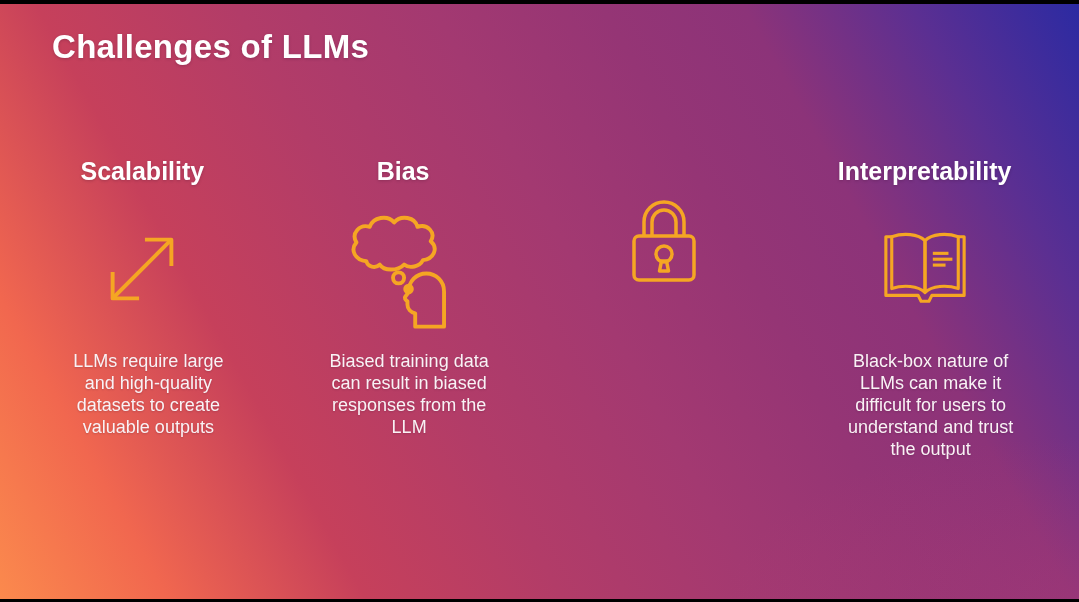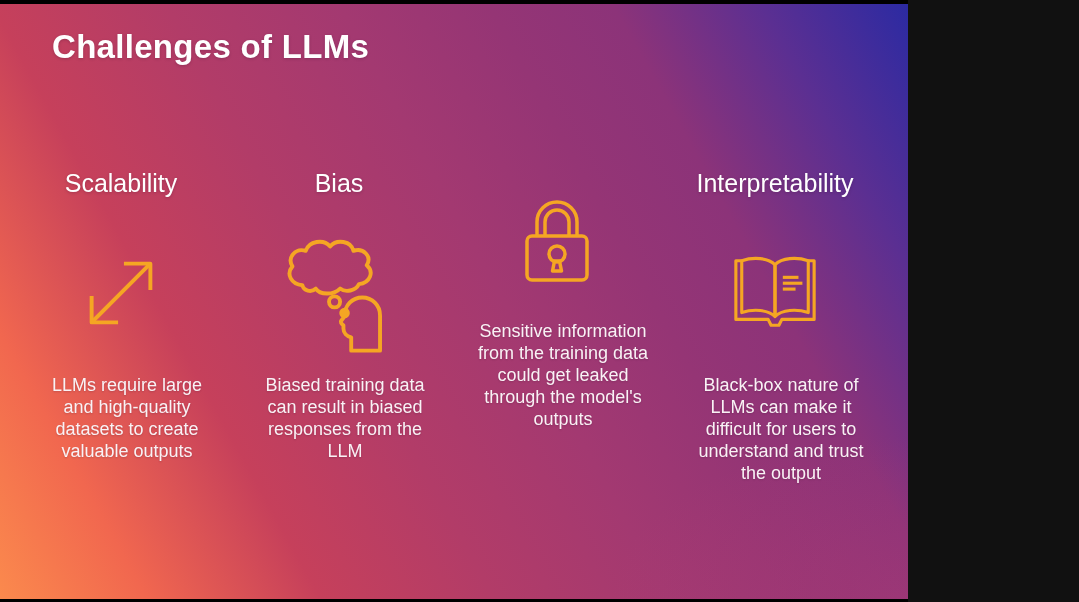--- a/index.html
+++ b/index.html
@@ -1,18 +1,18 @@
 <!DOCTYPE html>
 <html><head>
 <meta charset="utf-8">
 <style>
   html, body { margin: 0; padding: 0; background: #111; }
   .slide {
     position: relative;
-    width: 908px;
+    width: 1079px;
     height: 602px;
     overflow: hidden;
     font-family: "Liberation Sans", sans-serif;
     background:
       radial-gradient(ellipse 60% 50% at 100% 100%, rgba(185,62,115,0.30), rgba(185,62,115,0) 55%),
       linear-gradient(61deg,
         #FB8A4D 0%,
         #F1674F 12%,
         #C6405B 26%,
         #B23C68 40%,
@@ -48,24 +48,24 @@
     display: grid;
     grid-template-columns: repeat(4, 1fr);
   }
   .col {
     display: flex;
     flex-direction: column;
     align-items: center;
     text-align: center;
   }
   .col h2 {
-    margin: 12px;
+    margin: 0;
     font-size: 25px;
     line-height: 30px;
-    font-weight: normal;
+    font-weight: bold;
     color: #FFFFFF;
     text-shadow: 0 1px 3px rgba(50, 15, 45, 0.25);
   }
   .icon-wrap {
     height: 150px;
     display: flex;
     align-items: center;
     justify-content: center;
     margin-top: 8px;
   }
@@ -128,25 +128,20 @@
     <section class="col">
       <div class="icon-wrap">
         <svg width="84" height="102" viewBox="0 0 84 102" stroke-width="3.5">
           <path d="M 22,48 L 22,34 A 20,20 0 0 1 62,34 L 62,48"></path>
           <path d="M 30,48 L 30,34 A 12,12 0 0 1 54,34 L 54,48"></path>
           <rect x="12" y="48" width="60" height="44" rx="5"></rect>
           <circle cx="42" cy="66" r="8"></circle>
           <path d="M 39.5,73 L 37.5,83 L 46.5,83 L 44.5,73 Z"></path>
         </svg>
       </div>
-      <p class="desc">Sensitive information
-from the training data
-could get leaked
-through the model's
-outputs</p>
     </section>
 
     <section class="col">
       <h2>Interpretability</h2>
       <div class="icon-wrap">
         <svg width="98" height="90" viewBox="0 0 100 92" stroke-width="3.2">
           <path d="M 16,13 L 10,13 L 10,73 L 43,73 L 46,79 L 54,79 L 57,73 L 90,73 L 90,13 L 84,13"></path>
           <path d="M 50,17 C 43,10 28,9 16,13 L 16,66 C 28,62 43,63 50,70 Z"></path>
           <path d="M 50,17 C 57,10 72,9 84,13 L 84,66 C 72,62 57,63 50,70 Z"></path>
           <line x1="58" y1="30" x2="74" y2="30"></line>

